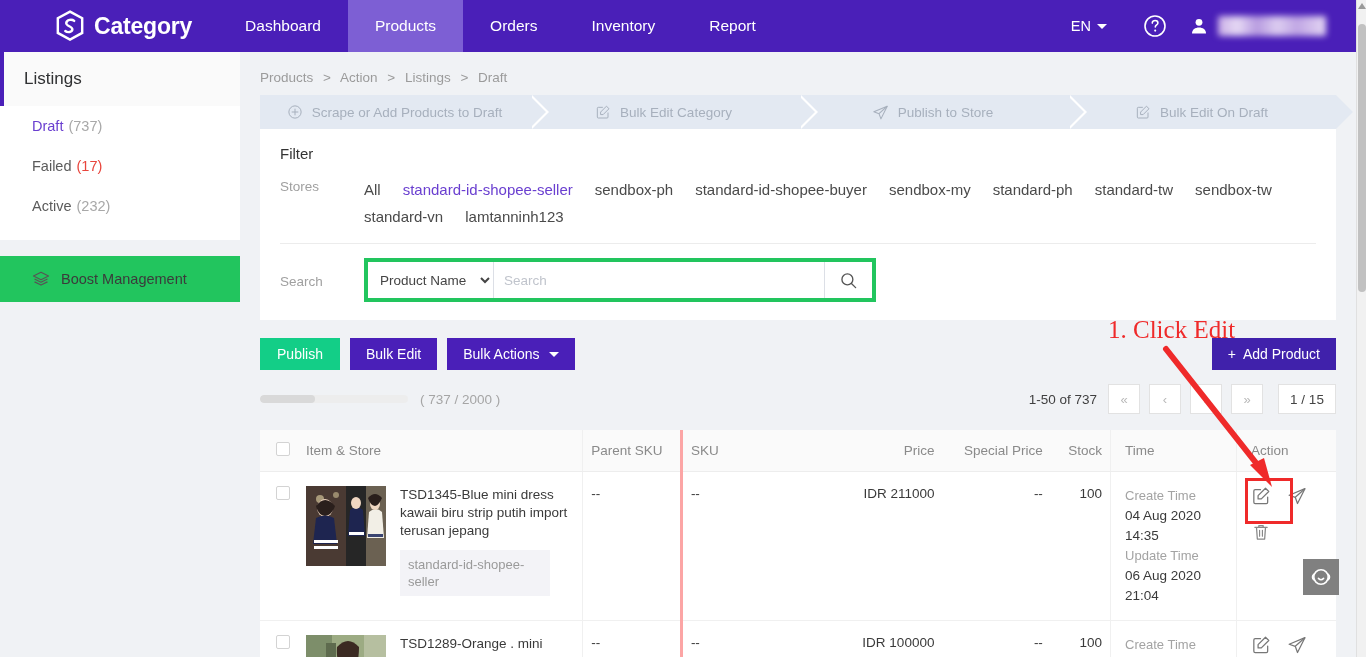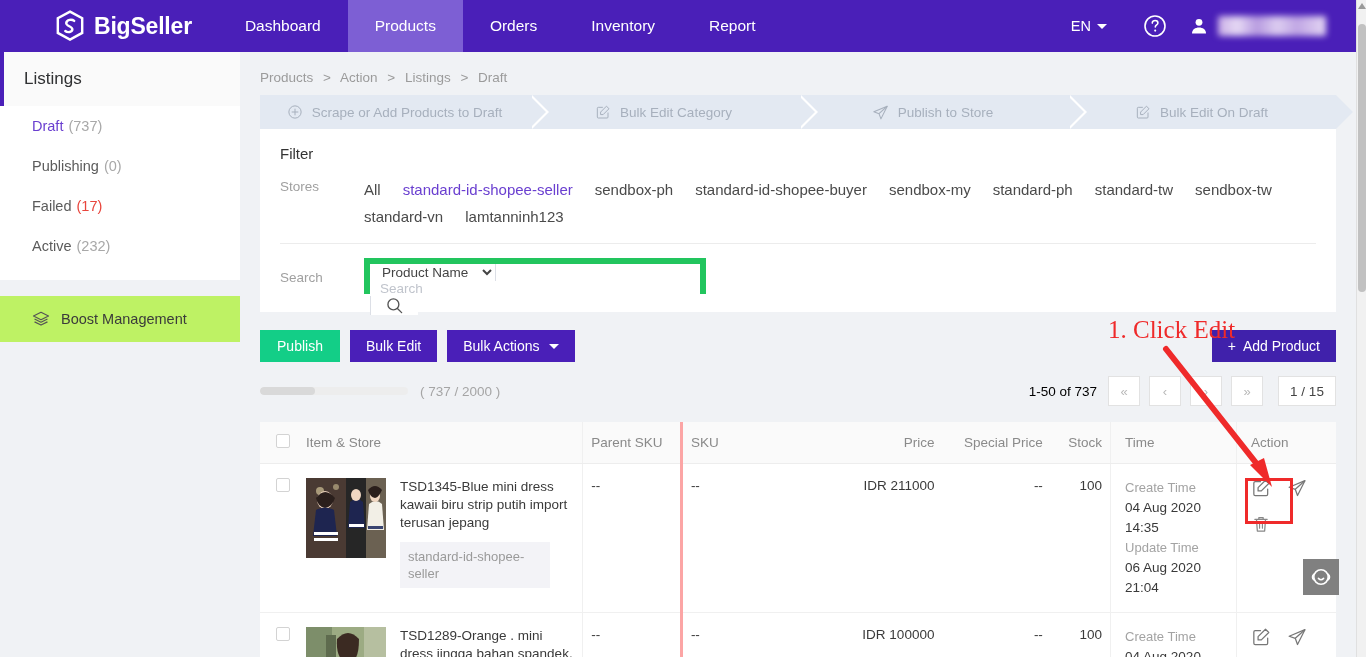--- a/index.html
+++ b/index.html
@@ -71,21 +71,21 @@
   .side-link {
     display: flex; align-items: center; height: 40px; padding-left: 32px;
     font-size: 14.5px; color: #5b5b5b; cursor: pointer;
   }
   .side-link .lbl { margin-right: 5px; }
   .side-link.active .lbl { color: #6a3fd0; }
   .side-link .cnt { color: #a8a8a8; }
   .side-link .cnt.red { color: #e8453c; }
   .side-gap { height: 16px; }
   .boost-card {
-    background: #bef264; display: flex; align-items: center; gap: 11px;
+    background: #22c55e; display: flex; align-items: center; gap: 11px;
     height: 46px; padding-left: 32px; font-size: 14.5px; color: #3b3b3b; cursor: pointer;
   }
 
   
   .content { position: absolute; top: 52px; left: 240px; width: 1116px; height: 605px; }
   .breadcrumb {
     padding: 18px 0 10px 20px; font-size: 13.5px; color: #9b9b9b;
   }
   .breadcrumb .sep { margin: 0 6px; }
 
@@ -114,21 +114,21 @@
   
   .panel { background: #fff; margin: 0 20px; }
   .filter-title { font-size: 15px; color: #333; padding: 16px 0 0 20px; }
   .filter-row { display: flex; padding: 14px 12px 0 20px; }
   .filter-label { width: 84px; flex: none; font-size: 13.5px; color: #a0a0a0; padding-top: 3px; }
   .chips { display: flex; flex-wrap: wrap; gap: 0px 22px; max-width: 950px; }
   .chip { font-size: 15px; color: #4a4a4a; cursor: pointer; line-height: 27px; white-space: nowrap; }
   .chip.selected { color: #6a3fd0; }
   .divider { height: 1px; background: #ececec; margin: 13px 20px 0 20px; }
   .search-row { display: flex; align-items: center; padding: 14px 20px 18px 20px; }
-  .search-box { display: flex; height: 36px; border: 6px solid #22c55e; flex-direction: column; }
+  .search-box { display: flex; height: 44px; border: 4px solid #22c55e; }
   .search-select {
     width: 126px; border: none; border-right: 1px solid #dcdfe6; padding: 0 8px;
     font-size: 13.5px; font-family: "Liberation Sans", sans-serif; color: #444;
     background: #fff; outline: none; cursor: pointer;
   }
   .search-input {
     width: 330px; border: none; padding: 0 10px; font-size: 13.5px;
     font-family: "Liberation Sans", sans-serif; outline: none; color: #333;
   }
   .search-input::placeholder { color: #c0c4cc; }
@@ -150,21 +150,21 @@
     font-family: "Liberation Sans", sans-serif;
   }
 
   
   .sub-row { display: flex; align-items: center; padding: 14px 20px 0 20px; }
   .progress-wrap { display: flex; align-items: center; gap: 12px; }
   .progress-bar { width: 148px; height: 8px; background: #ededed; border-radius: 4px; overflow: hidden; }
   .progress-fill { height: 8px; background: #d9d9d9; border-radius: 4px; }
   .progress-text { font-size: 13.5px; color: #a5a5a5; }
   .pager { margin-left: auto; display: flex; align-items: center; gap: 9px; }
-  .pager-info { font-size: 13.5px; color: #000000; margin-right: 2px; }
+  .pager-info { font-size: 13.5px; color: #404040; margin-right: 2px; }
   .pg-btn {
     width: 32px; height: 30px; border: 1px solid #e2e2e2; background: #fff; color: #b9b9b9;
     font-size: 13px; display: flex; align-items: center; justify-content: center; cursor: pointer;
   }
   .pg-page {
     min-width: 58px; height: 30px; border: 1px solid #e2e2e2; background: #fff; color: #444;
     font-size: 13.5px; display: flex; align-items: center; justify-content: center; margin-left: 6px;
     cursor: pointer;
   }
 
@@ -228,21 +228,21 @@
 <body>
 
 <div class="app">
 
   <div class="topnav">
     <div class="logo-wrap">
       <svg class="logo-mark" viewBox="0 0 32 34">
         <path d="M16 1.6 L29 8.6 L29 24.4 L16 31.4 L3 24.4 L3 8.6 Z" fill="none" stroke="#fff" stroke-width="2.6"></path>
         <path d="M20.5 11.5 C18 9.5 12.5 10 12 13.8 C11.6 17.2 18.5 17.2 18.5 20.5 C18.5 23.6 13.5 24.5 11 22.3" fill="none" stroke="#fff" stroke-width="2.6" stroke-linecap="round"></path>
       </svg>
-      <span class="logo-text">BigSeller</span>
+      <span class="logo-text">Category</span>
     </div>
     <div class="nav-items">
       <div class="nav-item">Dashboard</div>
       <div class="nav-item active">Products</div>
       <div class="nav-item">Orders</div>
       <div class="nav-item">Inventory</div>
       <div class="nav-item">Report</div>
     </div>
     <div class="nav-right">
       <div class="lang">
@@ -270,24 +270,20 @@
     <div class="arrow-up"></div>
     <div class="thumb"></div>
   </div>
 
   <div class="sidebar">
     <div class="side-card">
       <div class="side-title">Listings</div>
       <div class="side-link active">
         <span class="lbl">Draft</span>
         <span class="cnt">(737)</span>
-      </div>
-      <div class="side-link">
-        <span class="lbl">Publishing</span>
-        <span class="cnt">(0)</span>
       </div>
       <div class="side-link">
         <span class="lbl">Failed</span>
         <span class="cnt red">(17)</span>
       </div>
       <div class="side-link">
         <span class="lbl">Active</span>
         <span class="cnt">(232)</span>
       </div>
       <div style="height:14px"></div>

